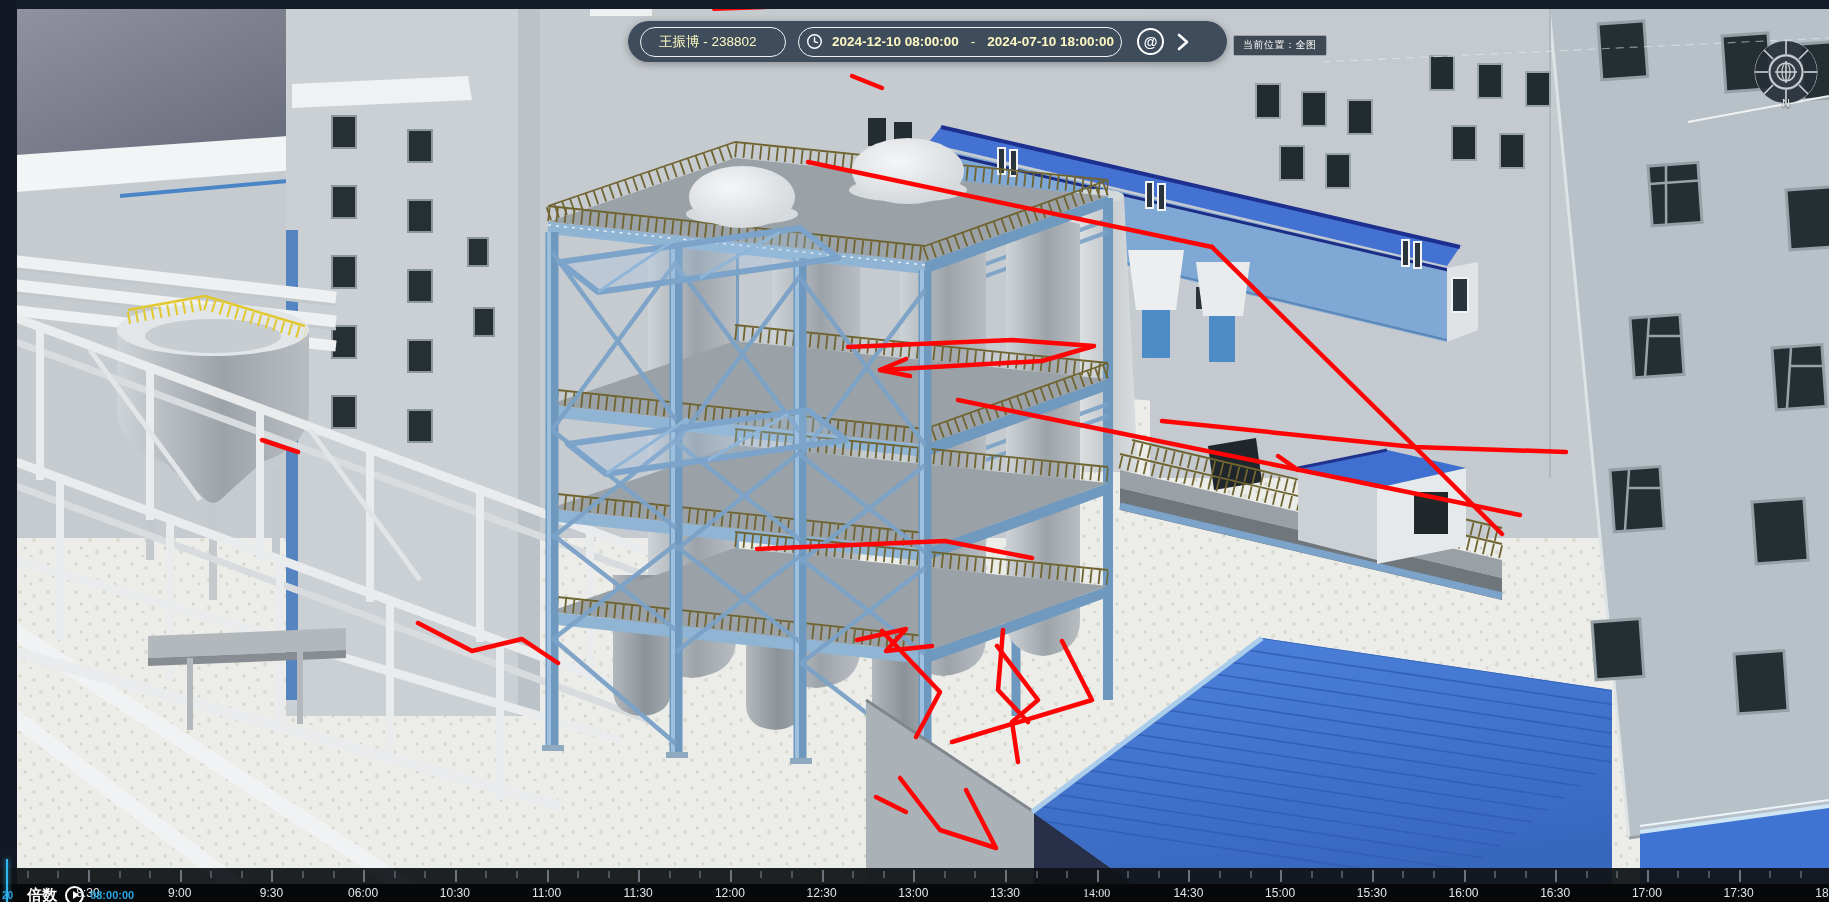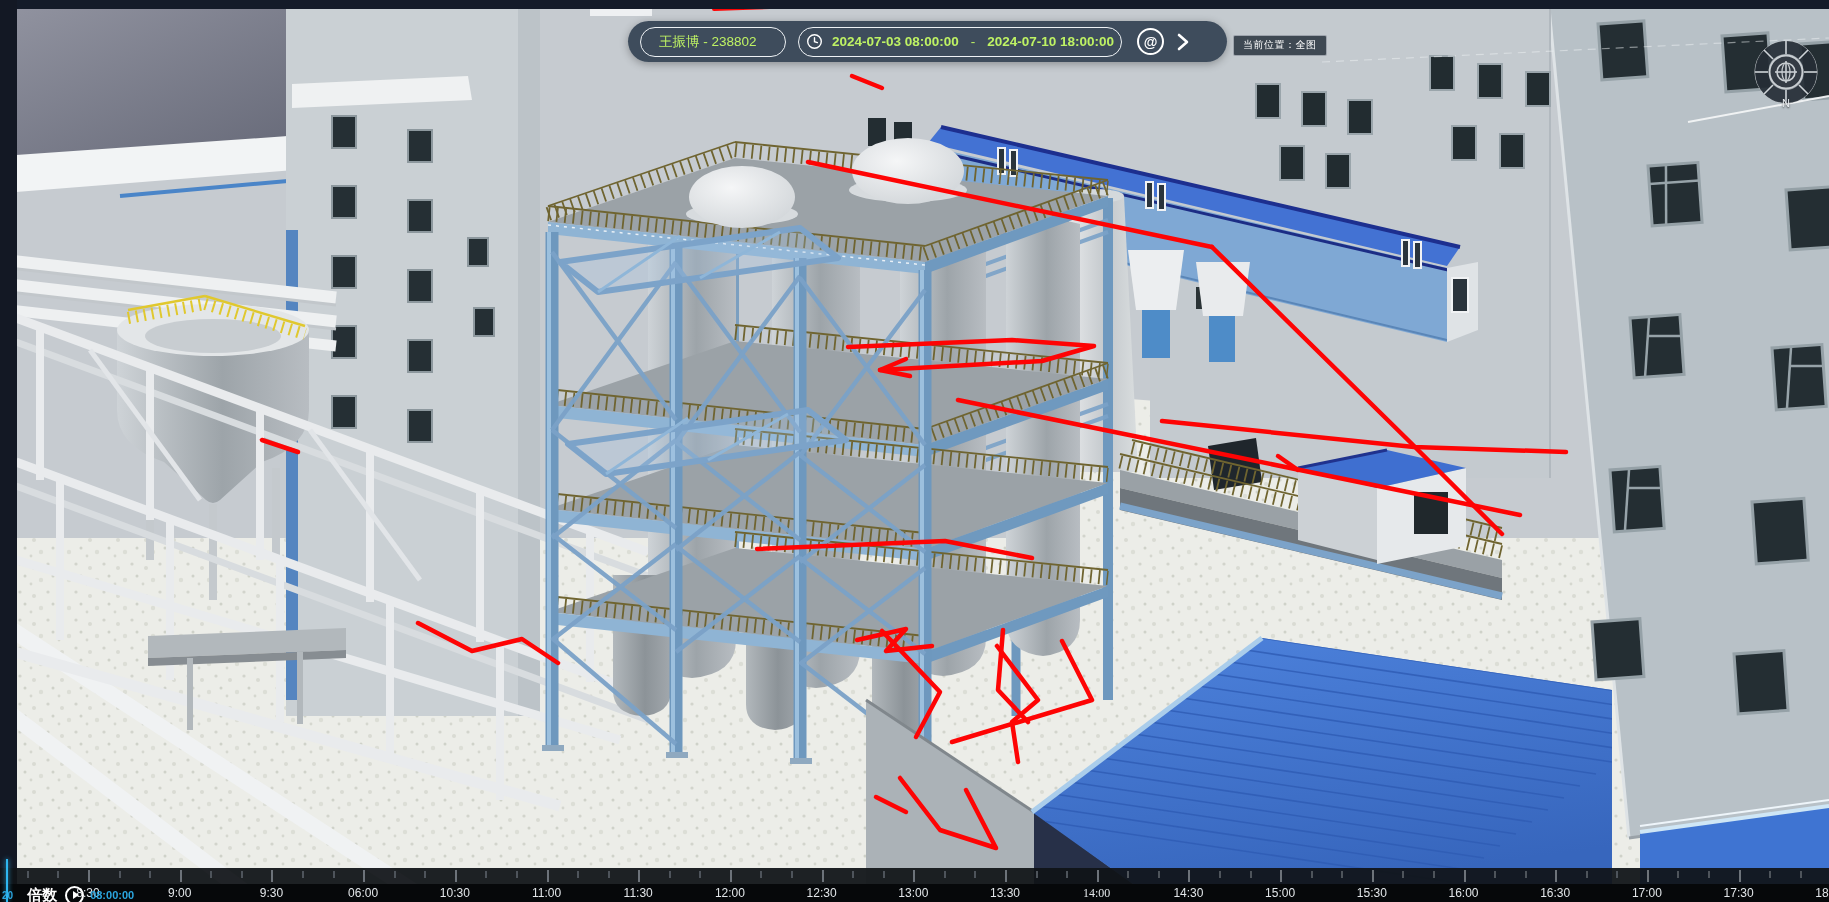--- a/index.html
+++ b/index.html
@@ -4,21 +4,21 @@
 <style>
   html,body{margin:0;padding:0;background:#000;}
   #app{position:relative;width:1829px;height:902px;overflow:hidden;background:#c6cbd0;
        font-family:"Liberation Sans","DejaVu Sans",sans-serif;}
   .scene{position:absolute;inset:0;z-index:0;cursor:grab;}
   
   .topbar{position:absolute;left:628px;top:21px;width:599px;height:41px;z-index:50;
           background:rgba(56,71,87,.96);border-radius:21px;display:flex;align-items:center;
           box-sizing:border-box;padding-left:12px;box-shadow:0 2px 8px rgba(0,0,0,.3);}
   .pill{height:30px;border:1.5px solid #eef2f5;border-radius:16px;display:flex;align-items:center;
-        color:#bef264;box-sizing:border-box;}
+        color:#fef9c3;box-sizing:border-box;}
   .pill-person{width:146px;padding-left:18px;font-size:13.5px;}
   .pill-range{width:324px;margin-left:12px;justify-content:center;gap:9px;font-size:13.5px;font-weight:700;}
   .pill-range .sep{font-weight:400;margin:0 3px;}
   .icon-at{margin-left:15px;width:27px;height:27px;border:2px solid #fff;border-radius:50%;
            display:flex;align-items:center;justify-content:center;color:#fff;font-weight:700;
            font-size:14px;box-sizing:border-box;cursor:pointer;}
   .chev{margin-left:11px;width:20px;height:22px;display:flex;align-items:center;cursor:pointer;}
   
   .loc-badge{position:absolute;left:1233px;top:35px;z-index:50;padding:2px 9px 3px;
              background:rgba(44,55,66,.88);border:1px solid rgba(236,241,245,.55);
@@ -470,21 +470,21 @@
 
   <div class="topbar">
     <div class="pill pill-person">
       <span>王振博 - 238802</span>
     </div>
     <div class="pill pill-range">
       <svg width="17" height="17" viewBox="0 0 17 17">
         <circle cx="8.5" cy="8.5" r="6.8" stroke="#fff" stroke-width="1.4" fill="none"></circle>
         <path d="M8.5,4.8 L8.5,8.7 L11.4,9.6" stroke="#fff" stroke-width="1.4" fill="none" stroke-linecap="round"></path>
       </svg>
-      <span>2024-07-03 08:00:00</span>
+      <span>2024-12-10 08:00:00</span>
       <span class="sep">-</span>
       <span>2024-07-10 18:00:00</span>
     </div>
     <div class="icon-at">
       <span>@</span>
     </div>
     <div class="chev">
       <svg width="16" height="20" viewBox="0 0 16 20">
         <path d="M4,3 L12,10 L4,17" stroke="#fff" stroke-width="2.6" fill="none" stroke-linecap="round" stroke-linejoin="round"></path>
       </svg>

